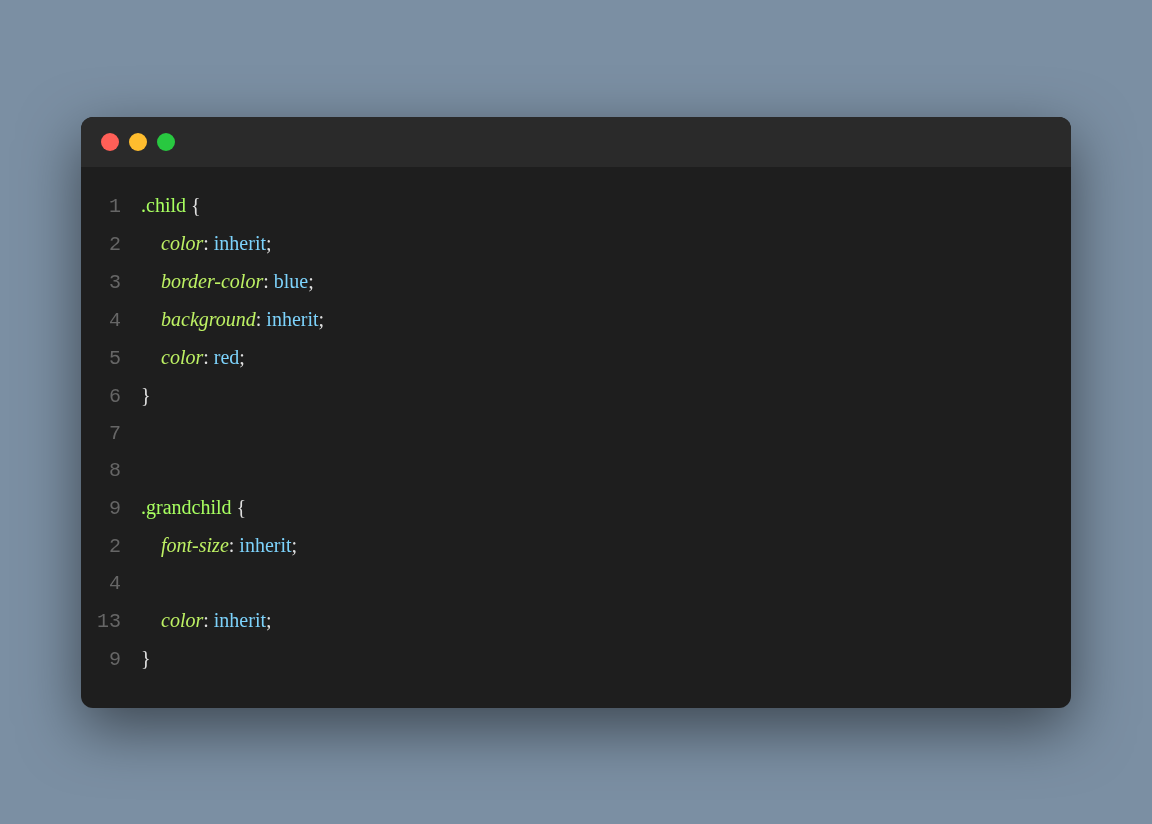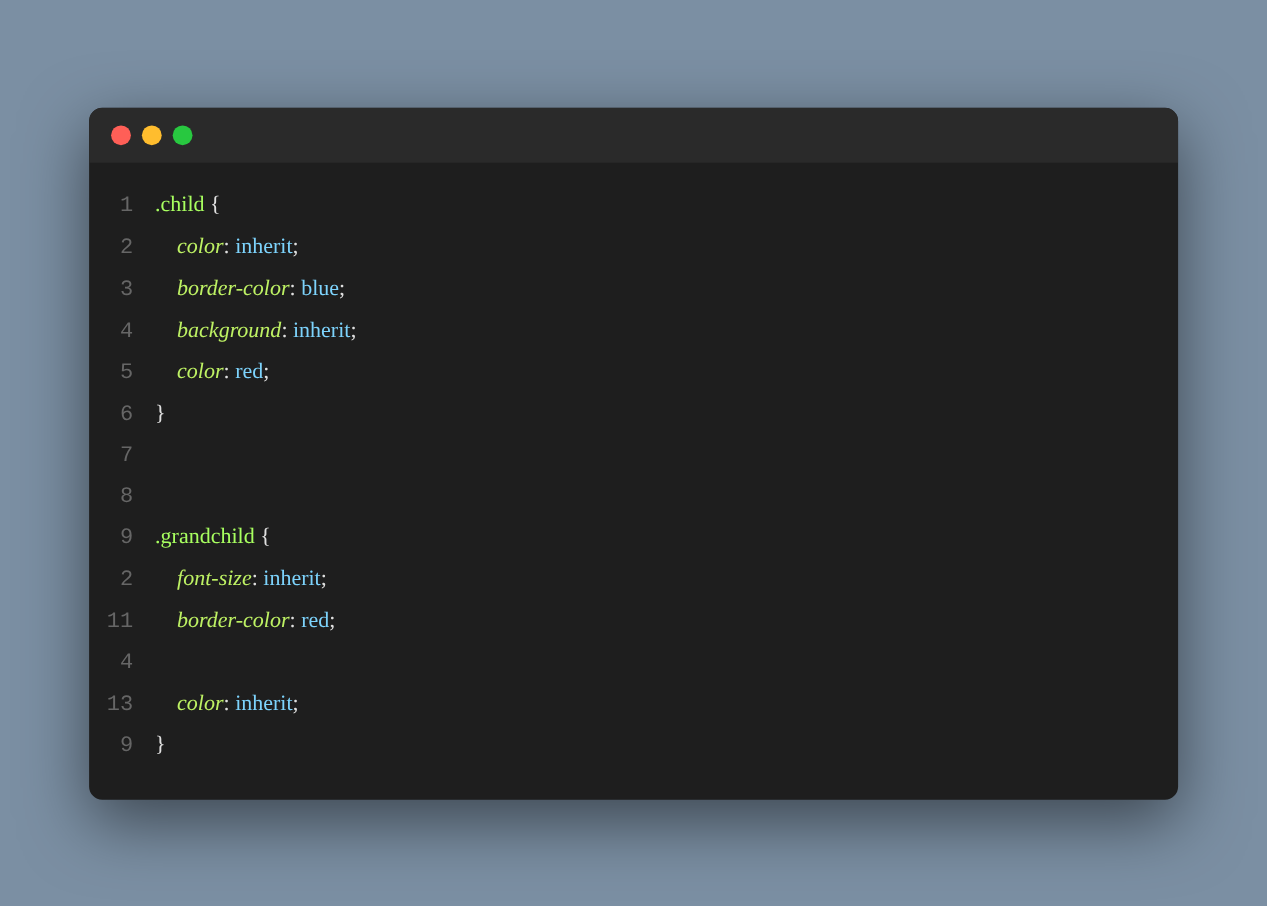--- a/index.html
+++ b/index.html
@@ -120,24 +120,20 @@
       </div>
       <div class="code-line">
         <span class="line-number">9</span>
         <span class="line-content"><span class="selector">.grandchild</span><span class="brace"> {</span></span>
       </div>
       <div class="code-line">
         <span class="line-number">2</span>
         <span class="line-content"><span class="property">    font-size</span><span class="colon">: </span><span class="value">inherit</span><span class="semicolon">;</span></span>
       </div>
       <div class="code-line">
-        <span class="line-number">11</span>
-        <span class="line-content"><span class="property">    border-color</span><span class="colon">: </span><span class="value">red</span><span class="semicolon">;</span></span>
-      </div>
-      <div class="code-line">
         <span class="line-number">4</span>
       </div>
       <div class="code-line">
         <span class="line-number">13</span>
         <span class="line-content"><span class="property">    color</span><span class="colon">: </span><span class="value">inherit</span><span class="semicolon">;</span></span>
       </div>
       <div class="code-line">
         <span class="line-number">9</span>
         <span class="line-content"><span class="brace">}</span></span>
       </div>

